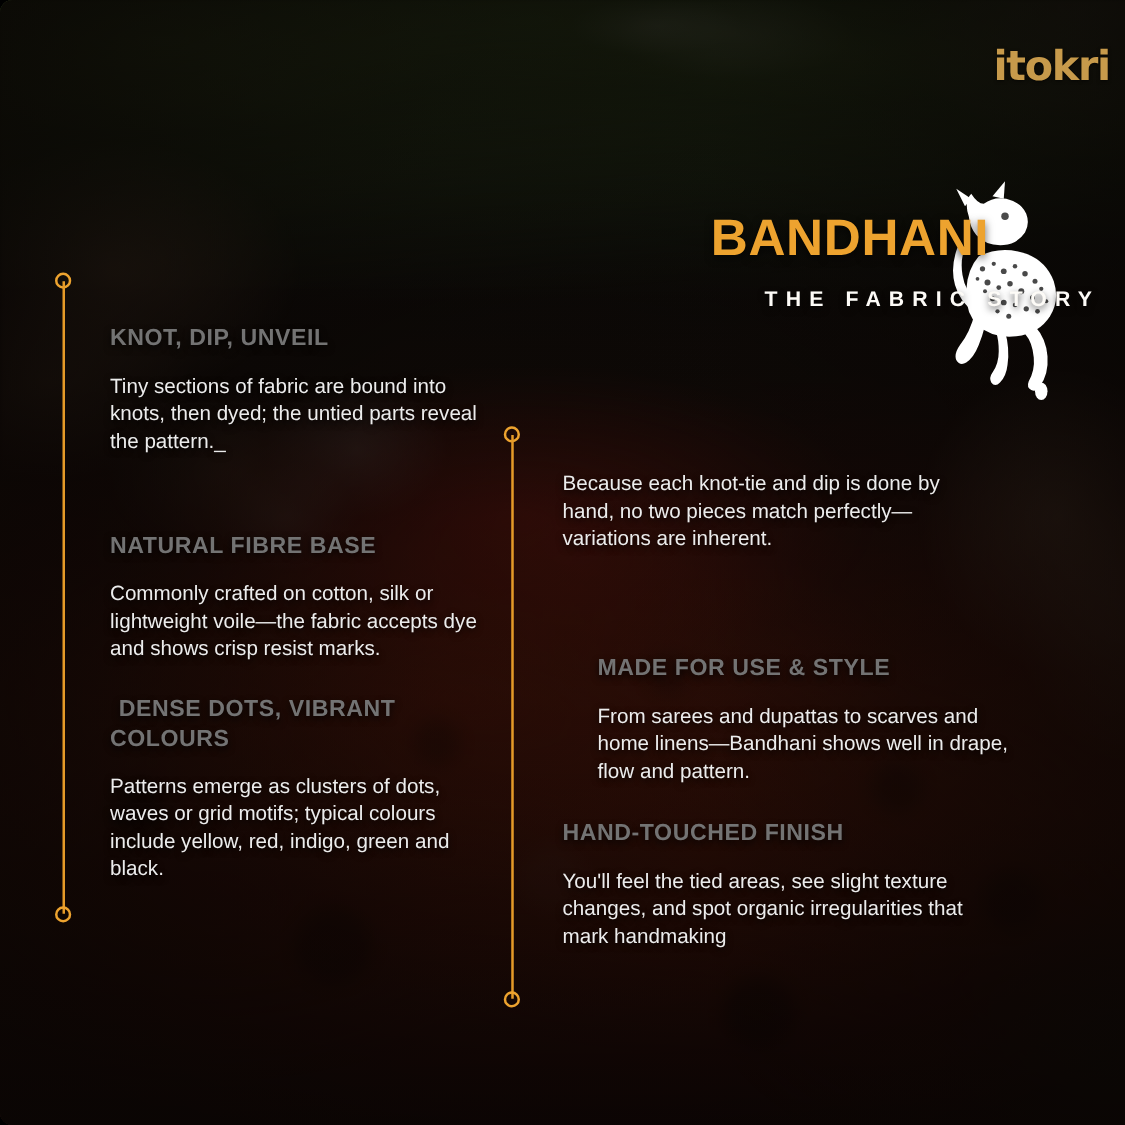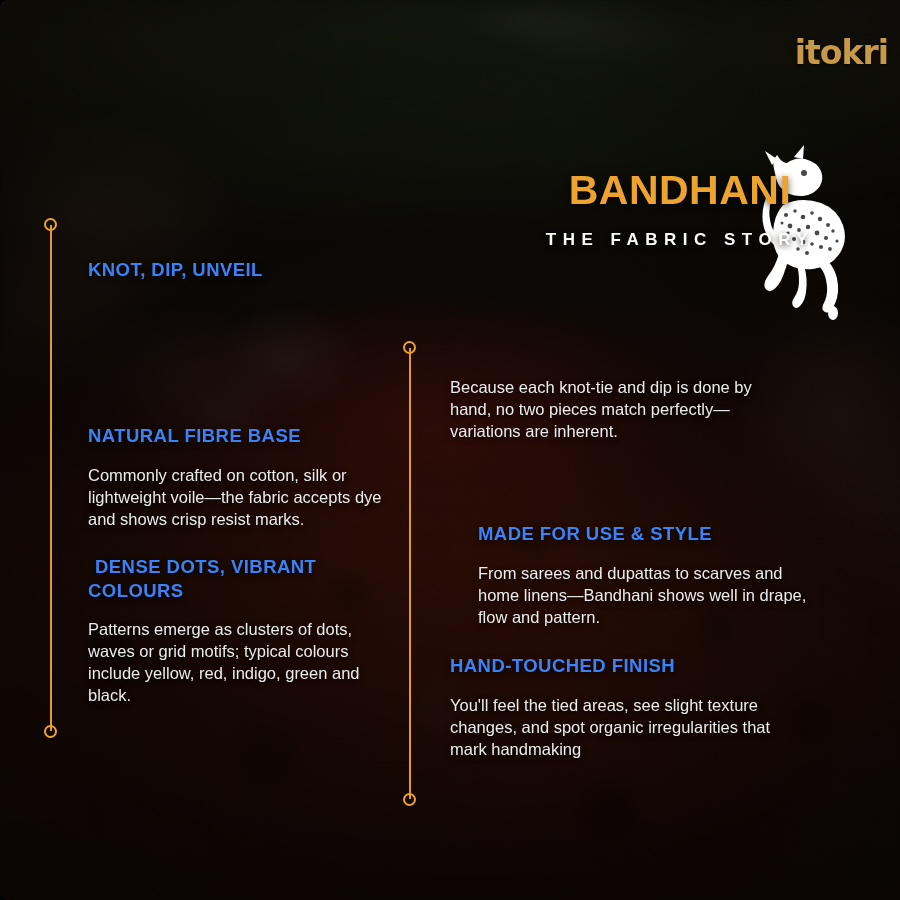--- a/index.html
+++ b/index.html
@@ -136,20 +136,21 @@
     line-height: 1.22;
     text-shadow: 0 2px 7px rgba(0,0,0,.62);
   }
   .subtitle {
     margin-top: 15px;
     color: #fdfbf7;
     font-size: 17px;
     font-weight: 700;
     letter-spacing: 6.5px;
     text-shadow: 0 2px 6px rgba(0,0,0,.7);
+    text-align: right;
   }
 
   
   .animal { position: absolute; left: 742px; top: 143px; width: 112px; height: 180px; }
 
   
   .rail { position: absolute; width: 14px; }
   .rail .line {
     position: absolute;
     left: 6px;
@@ -171,21 +172,21 @@
   .rail .node.top { top: 0; }
   .rail .node.bottom { bottom: 0; }
 
   #rail-left  { left: 44px;  top: 218px; height: 520px; }
   #rail-mid   { left: 403px; top: 341px; height: 465px; }
 
   
   .block { position: absolute; }
   .block h3 {
     margin: 0 0 17px 0;
-    color: #3b82f6;
+    color: #737373;
     font-size: 18.5px;
     font-weight: 700;
     letter-spacing: .45px;
     line-height: 1.28;
     text-shadow: 0 2px 6px rgba(0,0,0,.78);
   }
   .block p {
     margin: 0;
     color: #ececec;
     font-size: 16.5px;
@@ -274,20 +275,21 @@
     </div>
     <div class="rail" id="rail-mid">
       <span class="node top"></span>
       <span class="line"></span>
       <span class="node bottom"></span>
     </div>
 
     <div class="col-left">
       <div class="block" id="blk-l1">
         <h3>KNOT, DIP, UNVEIL</h3>
+        <p>Tiny sections of fabric are bound into knots, then dyed; the untied parts reveal the pattern._</p>
       </div>
       <div class="block" id="blk-l2">
         <h3>NATURAL FIBRE BASE</h3>
         <p>Commonly crafted on cotton, silk or lightweight voile—the fabric accepts dye and shows crisp resist marks.</p>
       </div>
       <div class="block" id="blk-l3">
         <h3>DENSE DOTS, VIBRANT COLOURS</h3>
         <p>Patterns emerge as clusters of dots, waves or grid motifs; typical colours include yellow, red, indigo, green and black.</p>
       </div>
     </div>

